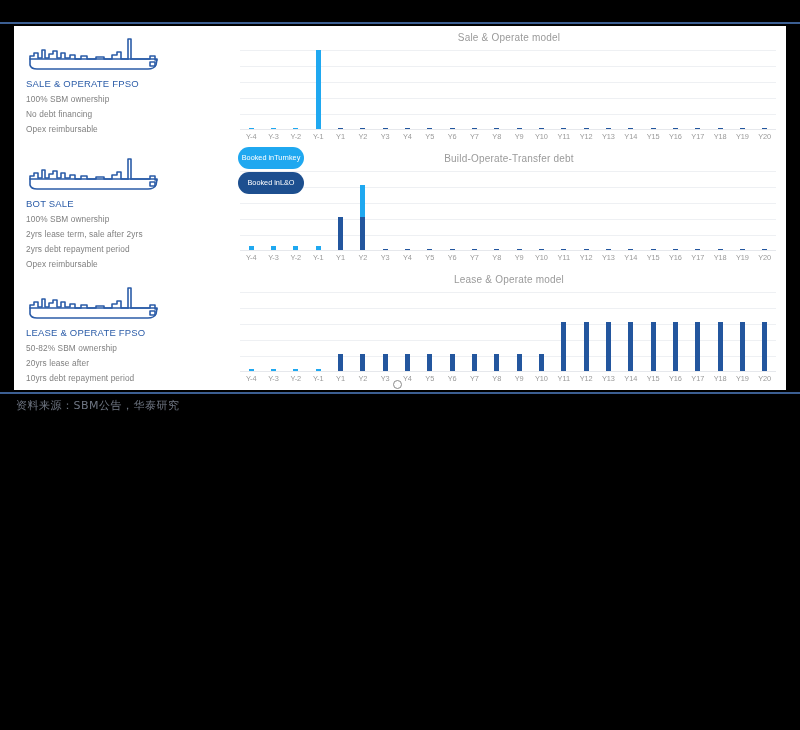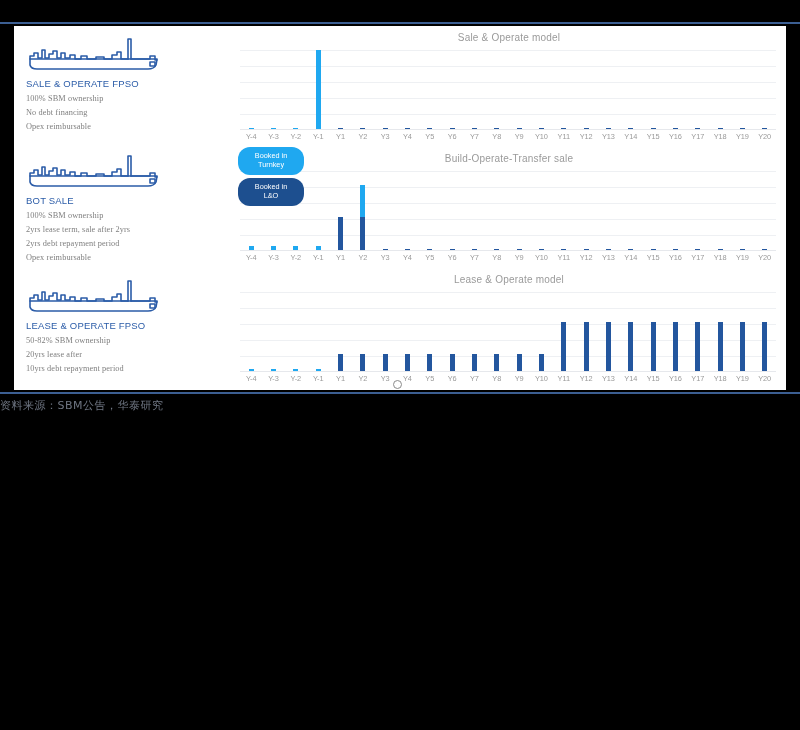--- a/index.html
+++ b/index.html
@@ -34,21 +34,21 @@
   .model-block.b2 { margin-top:20px; }
   .model-block.b3 { margin-top:14px; }
 
   .ship-icon { display:block; height:40px; width:140px; }
   .model-title {
     font-size:9.5px; font-weight:normal; color:#2b5ca8;
     letter-spacing:.2px; margin:4px 0 5px 2px;
   }
   .model-line {
     font-size:8.3px; color:#7f7f7f; margin:0 0 5px 2px;
-    letter-spacing:.1px; white-space:nowrap;font-family:Liberation Serif, serif;
+    letter-spacing:.1px; white-space:nowrap;
   }
 
   
   .charts-col {
     position:absolute; left:218px; top:0; right:0; bottom:0;
   }
   .chart-panel { position:relative; width:100%; height:121px; }
   .chart-title {
     position:absolute; left:0; right:0; top:6px;
     text-align:center; font-size:10px; color:#9a9a9a;
@@ -80,35 +80,35 @@
     display:flex;
   }
   .tick {
     flex:1 1 0; text-align:center; font-size:7.4px; color:#9a9a9a;
     letter-spacing:-.1px;
   }
 
   
   .legend { position:absolute; left:6px; top:0px; z-index:5; }
   .chip {
-    width:66px; height:28px; border-radius:12px;
-    display:flex; flex-direction:column; align-items:center; justify-content:center;
+    width:66px; height:22px; border-radius:12px;
+    display:flex; align-items:center; justify-content:center;
     color:#ffffff; font-size:7.3px; line-height:8.6px; text-align:center;
     margin-bottom:3px;
   }
   .chip.turnkey { background:#1fa8f0; }
   .chip.lo { background:#1d4f8f; }
 
   
   .bottom-rule {
     position:absolute; left:0; top:392px; width:800px; height:2px;
     background:#3c5f93;
   }
   .source {
-    position:absolute; left:0; top:398px;
+    position:absolute; left:16px; top:398px;
     font-size:11px; color:#6f7683;
     font-family:"DejaVu Sans", sans-serif; letter-spacing:.5px;
     white-space:nowrap;
   }
   .drag-dot {
     position:absolute; left:393px; top:380px; width:9px; height:9px;
     border:1.3px solid #8b8b8b; border-radius:50%; background:#ffffff;
   }
 </style>
 </head>
@@ -350,21 +350,21 @@
         <div class="legend">
           <div class="chip turnkey">
             <span>Booked in</span>
             <span>Turnkey</span>
           </div>
           <div class="chip lo">
             <span>Booked in</span>
             <span>L&amp;O</span>
           </div>
         </div>
-        <div class="chart-title">Build-Operate-Transfer sale</div>
+        <div class="chart-title">Build-Operate-Transfer debt</div>
         <div class="plot">
           <div class="gridlines">
               <div class="gridline" style="top: 0%;"></div>
               <div class="gridline" style="top: 20%;"></div>
               <div class="gridline" style="top: 40%;"></div>
               <div class="gridline" style="top: 60%;"></div>
               <div class="gridline" style="top: 80%;"></div>
             </div>
           <div class="bars">
               <div class="bar-slot">

